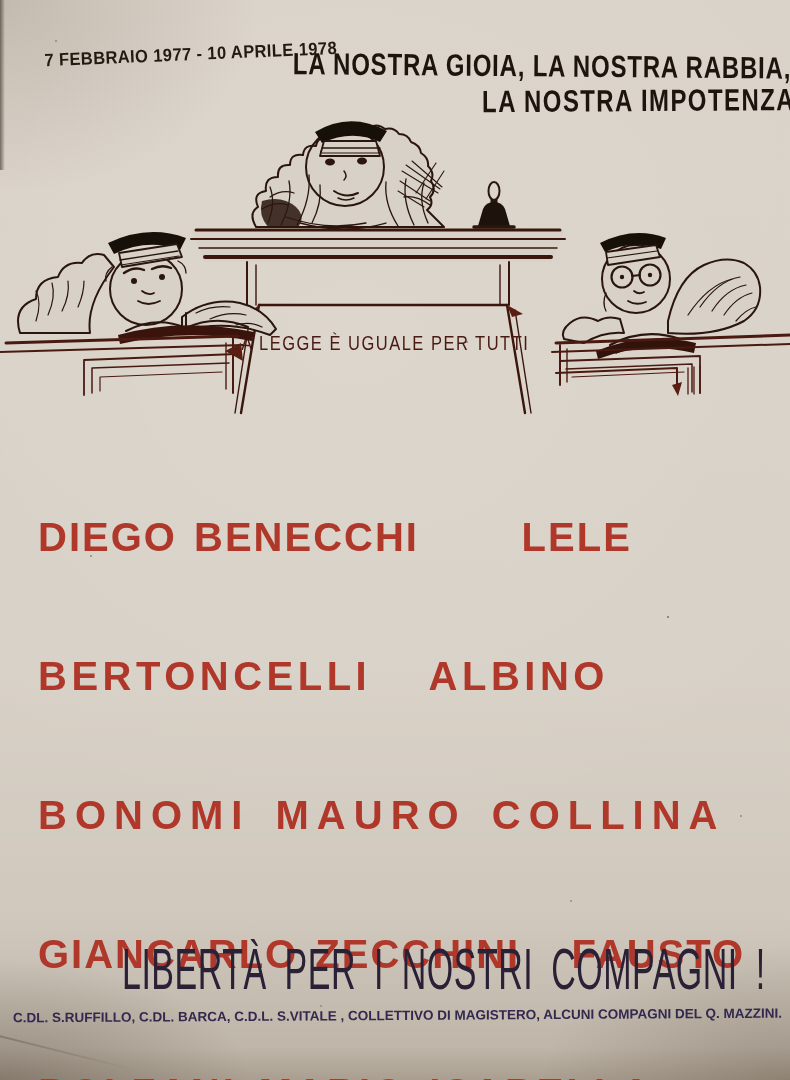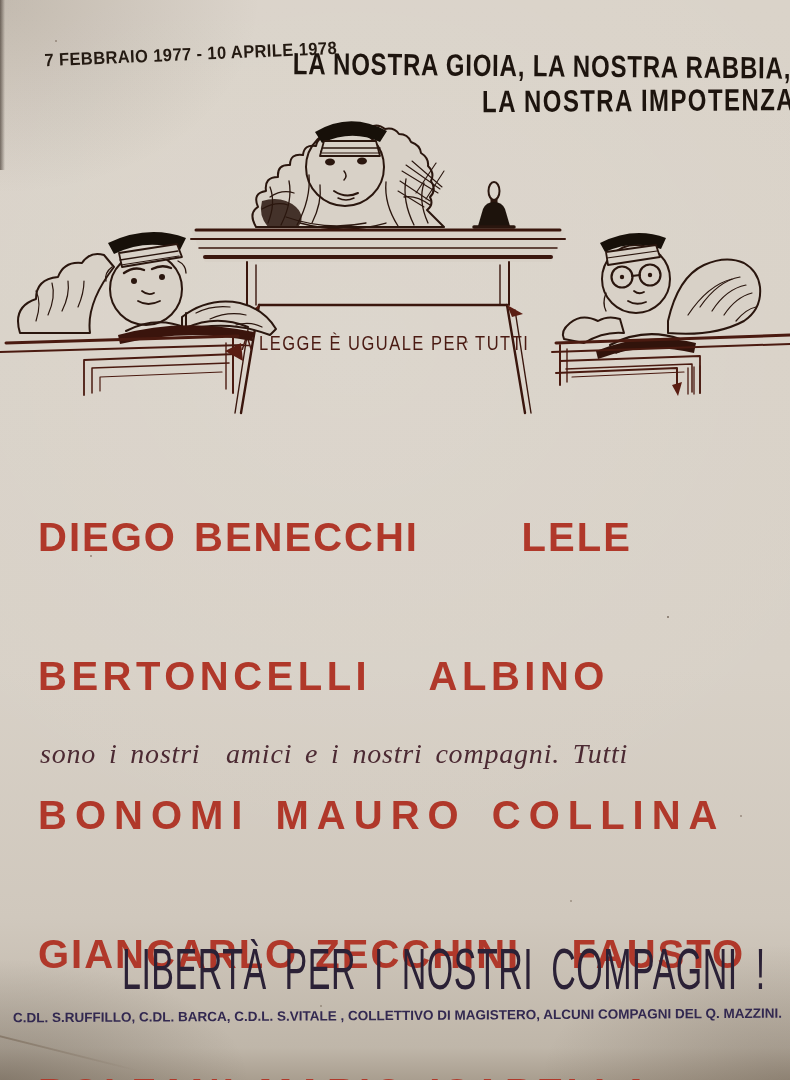--- a/index.html
+++ b/index.html
@@ -228,21 +228,20 @@
 
   <div class="names">
     <div>DIEGO BENECCHI      LELE</div>
     <div>BERTONCELLI   ALBINO</div>
     <div>BONOMI MAURO COLLINA</div>
     <div>GIANCARLO ZECCHINI   FAUSTO</div>
     <div>BOLZANI MARIO ISABELLA</div>
   </div>
 
   <div class="manifesto">
-    <div>sono i nostri  amici e i nostri compagni. Tutti</div>
     
     
     
     
   </div>
 
   <div class="slogan">LIBERTÀ PER I NOSTRI COMPAGNI !</div>
   <div class="footer">C.DL. S.RUFFILLO, C.DL. BARCA, C.D.L. S.VITALE , COLLETTIVO DI MAGISTERO, ALCUNI COMPAGNI DEL Q. MAZZINI.</div>
 </div>
 

